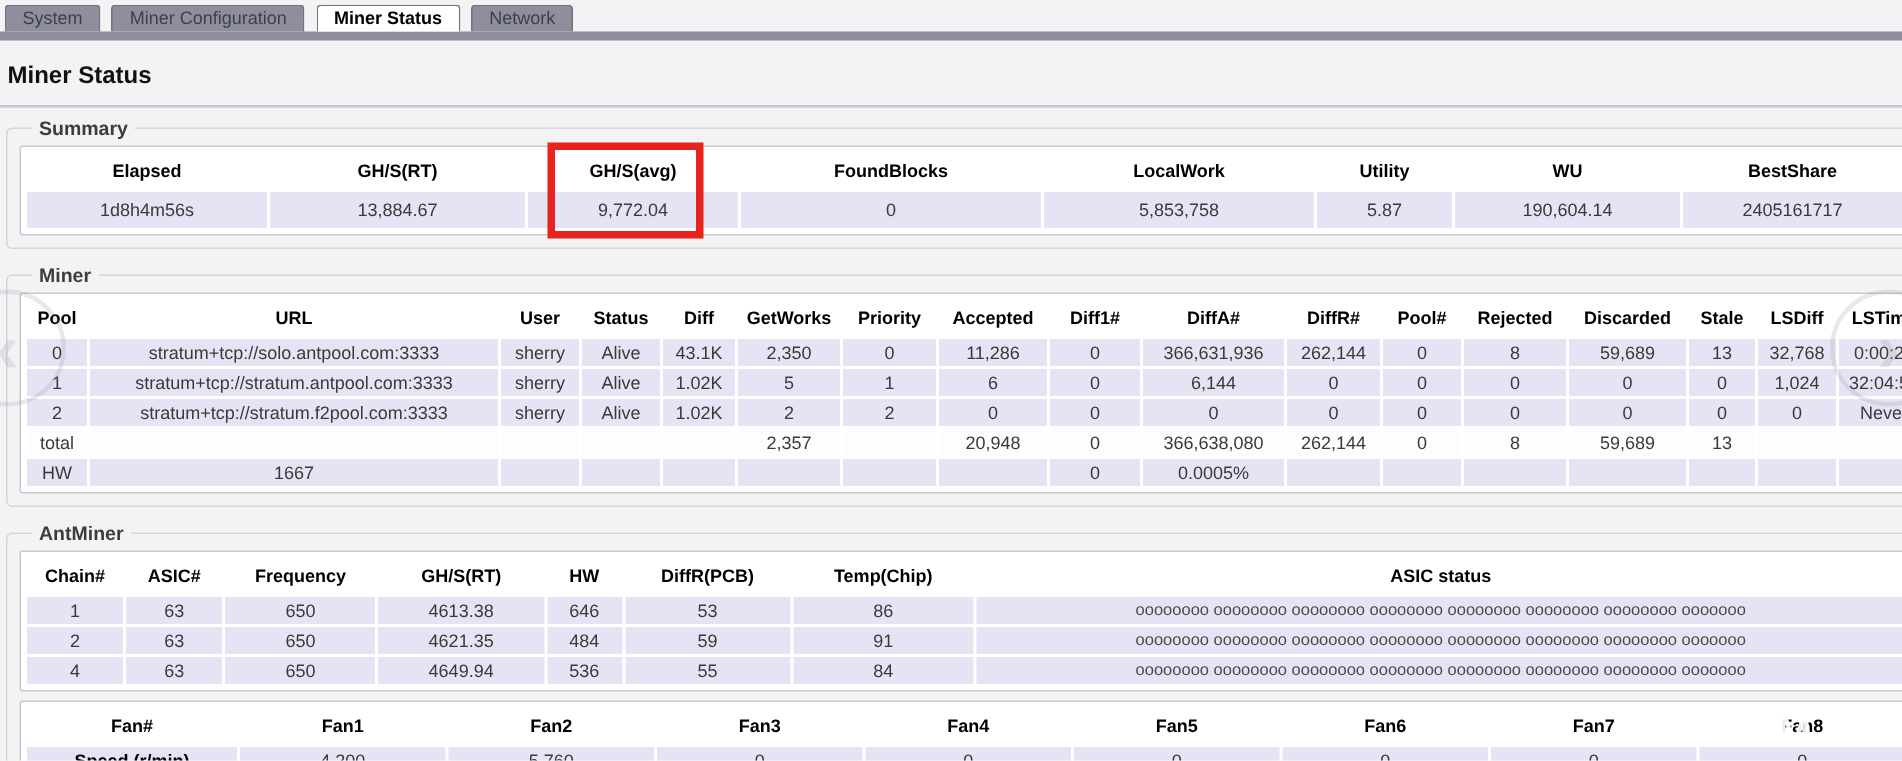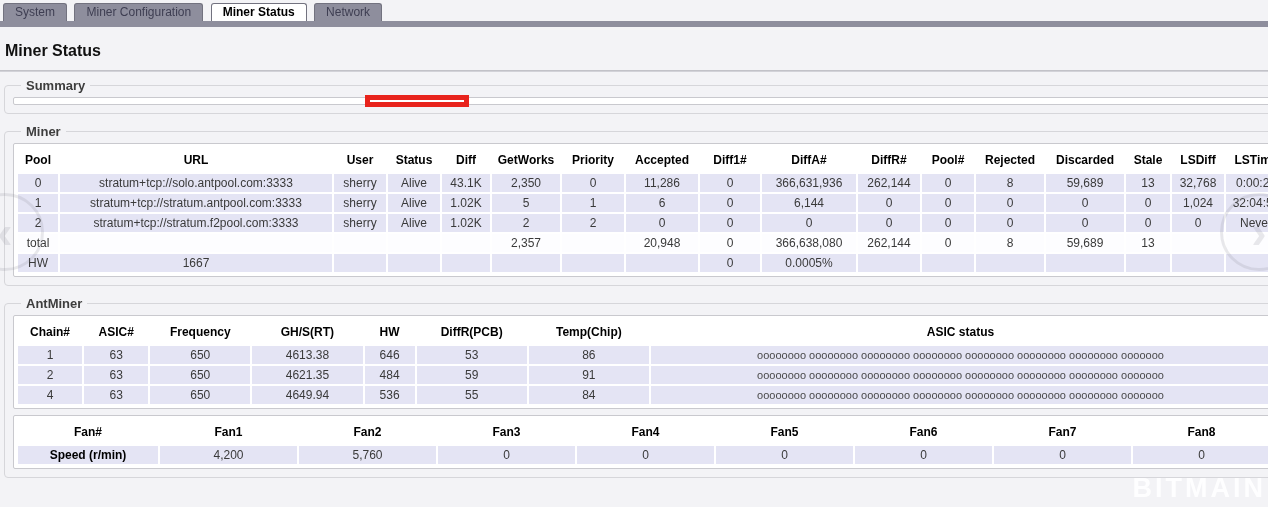--- a/index.html
+++ b/index.html
@@ -88,20 +88,40 @@
         <col style="width:160px">
           <col style="width:170px">
           <col style="width:140px">
           <col style="width:200px">
         <col style="width:180px">
           <col style="width:90px">
           <col style="width:150px">
           <col style="width:146px">
       </colgroup>
       <tbody>
+          <tr>
+            <th>Elapsed</th>
+            <th>GH/S(RT)</th>
+            <th>GH/S(avg)</th>
+            <th>FoundBlocks</th>
+            <th>LocalWork</th>
+            <th>Utility</th>
+            <th>WU</th>
+            <th>BestShare</th>
+          </tr>
+      <tr>
+            <td>1d8h4m56s</td>
+            <td>13,884.67</td>
+            <td>9,772.04</td>
+            <td>0</td>
+            <td>5,853,758</td>
+            <td>5.87</td>
+            <td>190,604.14</td>
+            <td>2405161717</td>
+          </tr>
     </tbody>
       </table>
     <div class="highlight-box"></div>
   </div>
 </fieldset>
 
 <fieldset style="margin-top:10px;">
   <legend>Miner</legend>
   <div class="tablebox">
     <table class="pools-table">

